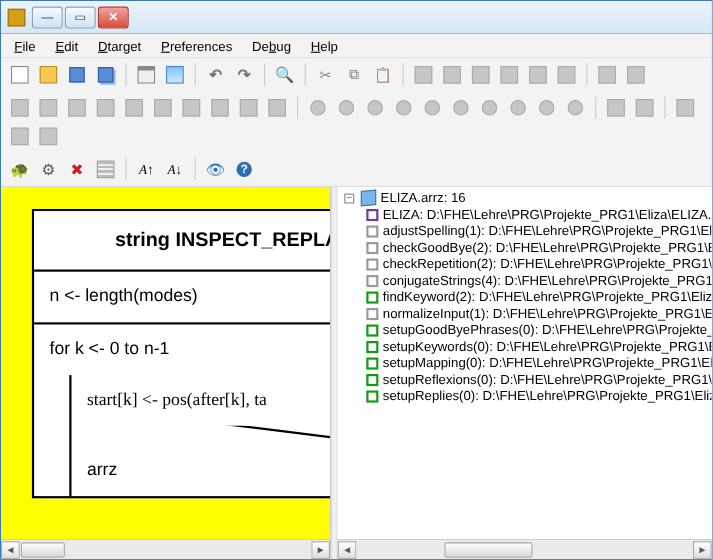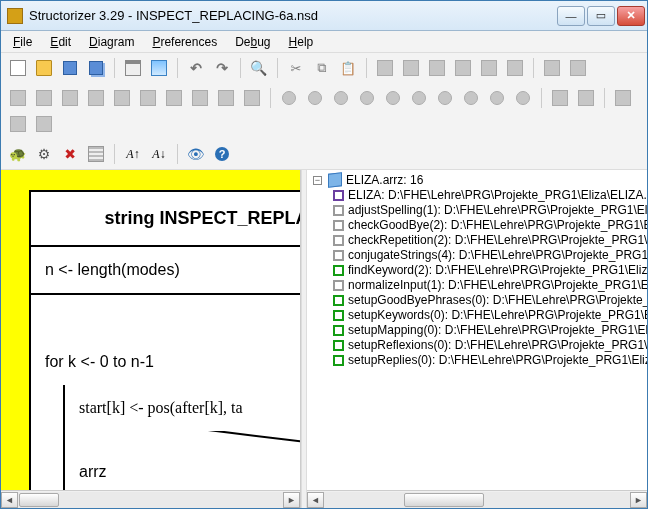--- a/index.html
+++ b/index.html
@@ -62,32 +62,31 @@
   .sb-thumb { position:absolute;height:14px;top:1px;background:linear-gradient(#fff,#d7d7d7);border:1px solid #aaa;border-radius:2px;}
   .splitter { width:6px;background:#f0f0f0;cursor:col-resize;border-left:1px solid #ddd;border-right:1px solid #ddd; }
 </style>
 </head>
 <body>
 
 <div class="window">
 
   <div class="titlebar">
     <div class="icon"></div>
-    <div class="title">Structorizer 3.29 - INSPECT_REPLACING-6a.nsd</div>
     <div class="win-btns">
       <div class="win-btn">—</div>
       <div class="win-btn">▭</div>
       <div class="win-btn close">✕</div>
     </div>
   </div>
 
   <div class="menubar">
     <div class="menu-item"><span class="ul">F</span><span></span><span id="mf">ile</span></div>
     <div class="menu-item"><span class="ul">E</span><span id="me">dit</span></div>
-    <div class="menu-item"><span class="ul">D</span><span id="md">iagram</span></div>
+    <div class="menu-item"><span class="ul">D</span><span id="md">target</span></div>
     <div class="menu-item"><span class="ul">P</span><span id="mp">references</span></div>
     <div class="menu-item"><span id="mb1">De</span><span class="ul">b</span><span id="mb2">ug</span></div>
     <div class="menu-item"><span class="ul">H</span><span id="mh">elp</span></div>
   </div>
 
   <div class="toolbar">
     <div class="tbtn" title="New">
         <span class="ic ic-new"></span>
       </div>
     <div class="tbtn" title="Open">
@@ -263,21 +262,21 @@
       </div>
   </div>
 
   <div class="content">
 
     <div class="left-pane">
       <div class="diagram-area">
         <div class="diagram">
           <div class="d-header">string INSPECT_REPLACING</div>
           <div class="d-row">n &lt;- length(modes)</div>
-          <div class="d-row" style="border-bottom:none;margin-top:44px;">for k &lt;- 0 to n-1</div>
+          <div class="d-row" style="border-bottom:none;">for k &lt;- 0 to n-1</div>
           <div class="d-sub">
             <div class="d-row" style="border-bottom:none;font-family:Liberation Serif, serif;">start[k] &lt;- pos(after[k], ta</div>
             <div class="d-diag"></div>
             <div class="d-row" style="border-bottom:none;">arrz</div>
           </div>
         </div>
       </div>
       <div class="scrollbar-h">
         <div class="sb-btn">◄</div>
         <div class="sb-track">

